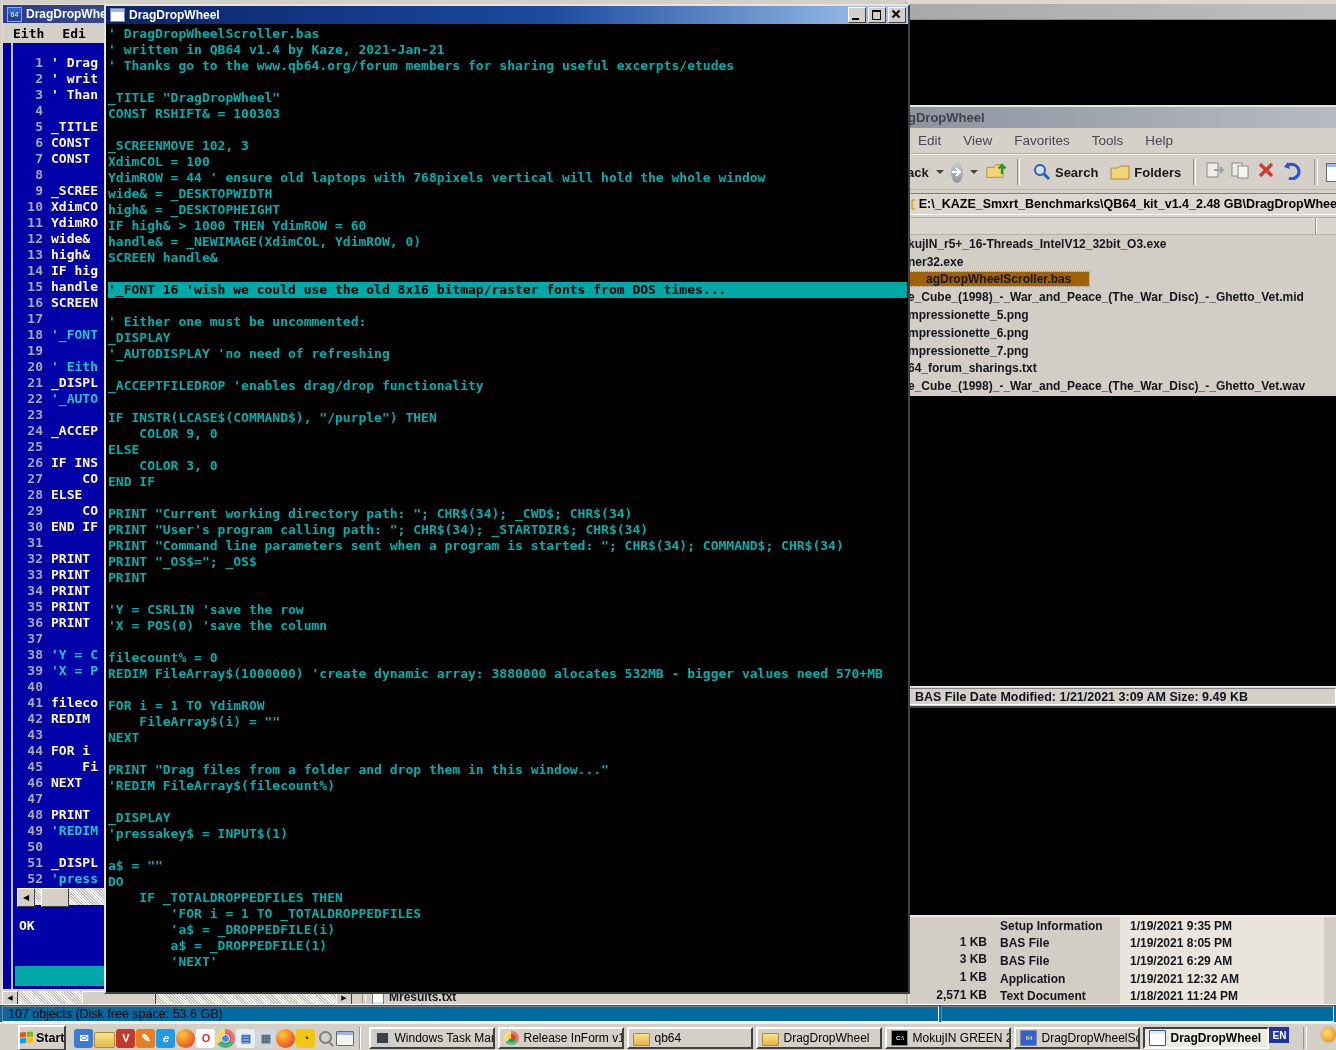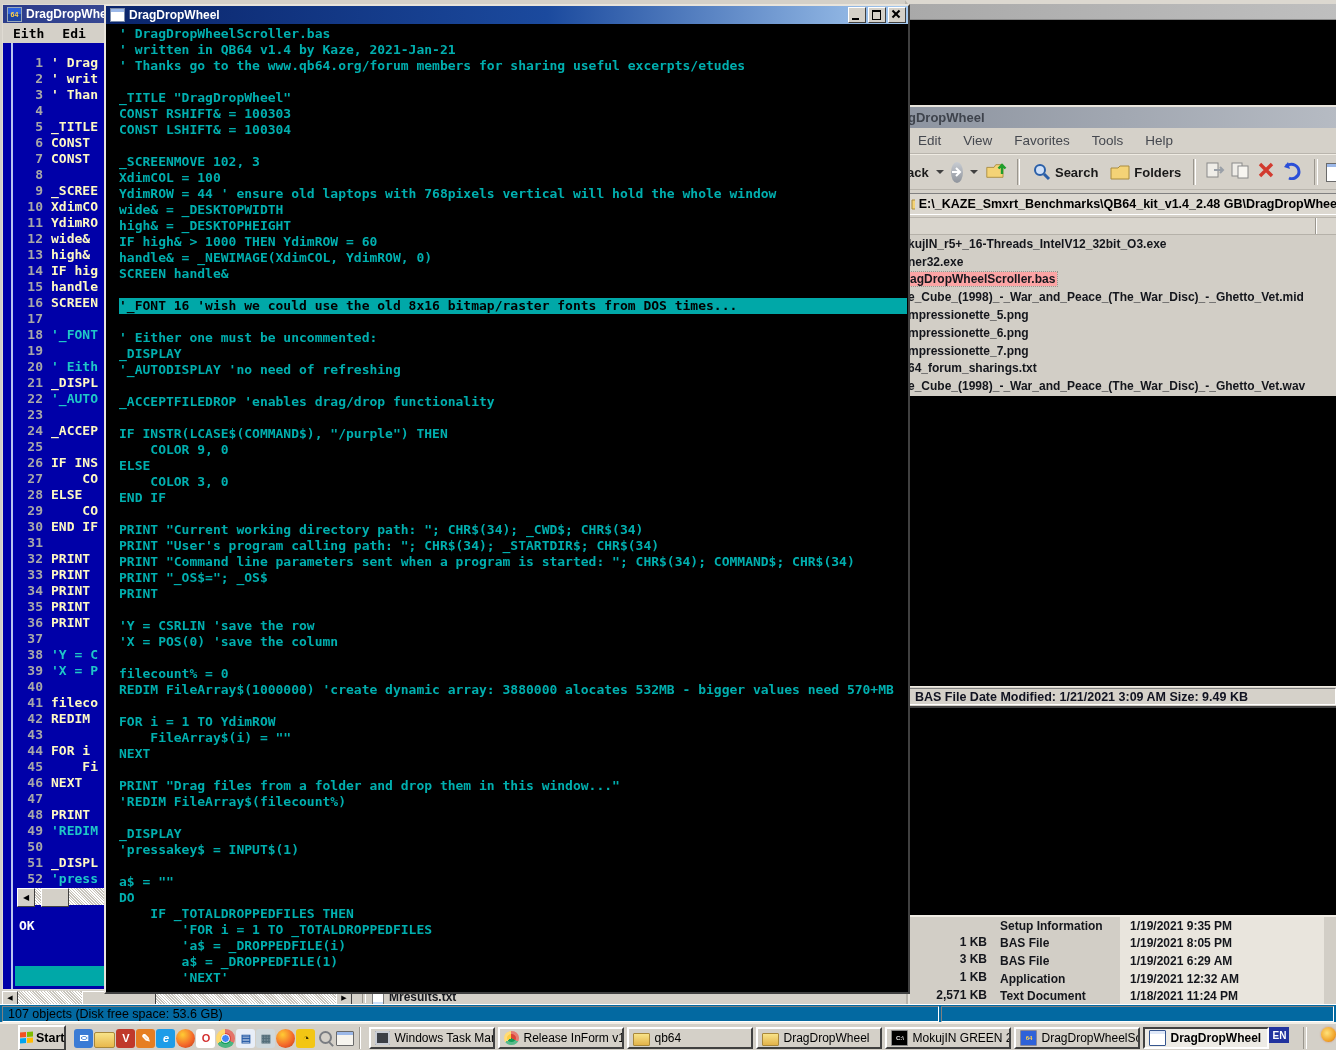--- a/index.html
+++ b/index.html
@@ -34,21 +34,21 @@
   .tb-btn{display:flex;align-items:center;gap:4px;padding:2px 4px;}
   .x-address{height:27px;background:#D5D1C9;display:flex;align-items:center;border-bottom:1px solid #b9b5ad;}
   .addr-field{flex:1;height:20px;margin:0 0 0 2px;background:#DCD8D0;border:1px solid;
     border-color:#808080 #FFFFFF #FFFFFF #808080;display:flex;align-items:center;gap:4px;padding-left:3px;
     font-size:12.5px;font-weight:bold;color:#000;white-space:nowrap;overflow:hidden;}
   .x-header{height:16px;background:#D9D5CD;display:flex;border-bottom:1px solid #b5b1a9;}
   .x-header .h1{flex:1;}
   .x-header .h2{width:22px;border-left:1px solid #9a968e;box-shadow:inset 1px 0 0 #fff;}
   .x-list{height:161px;background:#D2CEC6;overflow:hidden;}
   .file-row{height:17.8px;display:flex;align-items:center;padding-left:3px;font-size:12px;font-weight:bold;color:#14161C;white-space:nowrap;}
-  .file-row .sel{background:#fca5a5;outline:1px dotted #9a968e;padding:0 2px;}
+  .file-row .sel{background:#a16207;outline:1px dotted #9a968e;padding:0 18px;}
   .x-fill{flex:1;background:#000;}
   .x-status{height:19px;background:#D5D1C9;border-top:1px solid #EFEBE3;display:flex;align-items:center;
     font-size:12.5px;font-weight:bold;color:#101220;padding-left:4px;}
   .x-status .pane{border:1px solid;border-color:#808080 #FFFFFF #FFFFFF #808080;height:15px;display:flex;
     align-items:center;padding:0 5px;flex:1;margin-right:2px;white-space:nowrap;overflow:hidden;}
   
   #ide-window{position:absolute;left:2px;top:4px;width:230px;height:984px;background:#0000A8;
     border:1px solid #DFDBD3;z-index:5;display:flex;flex-direction:column;}
   .ide-title{height:18px;background:linear-gradient(90deg,#2B3C8A,#44549C);display:flex;align-items:center;
     gap:4px;padding-left:4px;color:#fff;font-weight:bold;font-size:12px;white-space:nowrap;}
@@ -80,21 +80,21 @@
   .win-ico{width:13px;height:12px;background:#fff;border:1px solid #7a8aa8;box-shadow:inset 0 3px 0 #9cb8e8;flex:none;}
   .c-btns{margin-left:auto;display:flex;gap:2px;}
   .c-btn{width:16px;height:14px;background:#D4D0C8;border:1px solid;border-color:#fff #404040 #404040 #fff;
     position:relative;}
   .c-btn.min::after{content:"";position:absolute;left:3px;bottom:2px;width:7px;height:2px;background:#000;}
   .c-btn.res::after{content:"";position:absolute;left:3px;top:2px;width:7px;height:7px;
     border:1px solid #000;border-top-width:2px;}
   .c-btn.cls::before,.c-btn.cls::after{content:"";position:absolute;left:2px;top:5px;width:10px;height:2px;background:#000;}
   .c-btn.cls::before{transform:rotate(45deg);}
   .c-btn.cls::after{transform:rotate(-45deg);}
-  .c-body{flex:1;background:#000;padding:2px 0 0 13px;overflow:hidden;}
+  .c-body{flex:1;background:#000;padding:2px 0 0 2px;overflow:hidden;}
   .cline{height:16px;font-family:"DejaVu Sans Mono",monospace;font-weight:bold;font-size:13px;
     color:#00AFAF;white-space:pre;}
   .cline.hl{background:#00A8A8;color:#000;margin-right:1px;}
   
   #bg-bottom-row{position:absolute;left:0;top:990px;width:906px;height:14px;background:#D4D0C8;z-index:6;
     display:flex;align-items:center;}
   .hsb{width:350px;height:13px;display:flex;margin-left:2px;}
   .hsb .sb-arrow{width:14px;height:13px;font-size:7px;}
   .hsb .sb-thumb{left:64px;width:72px;height:13px;}
   .row-sep{width:2px;height:12px;border-left:1px solid #9a968e;border-right:1px solid #fff;margin:0 6px 0 10px;}
@@ -385,21 +385,20 @@
         <span class="c-btn cls"></span>
       </span>
     </div>
     <div class="c-body" id="console-lines">
         <div class="cline">' DragDropWheelScroller.bas</div>
         <div class="cline">' written in QB64 v1.4 by Kaze, 2021-Jan-21</div>
         <div class="cline">' Thanks go to the www.qb64.org/forum members for sharing useful excerpts/etudes</div>
         <div class="cline"> </div>
         <div class="cline">_TITLE "DragDropWheel"</div>
         <div class="cline">CONST RSHIFT&amp; = 100303</div>
-        <div class="cline">CONST LSHIFT&amp; = 100304</div>
         <div class="cline"> </div>
         <div class="cline">_SCREENMOVE 102, 3</div>
         <div class="cline">XdimCOL = 100</div>
         <div class="cline">YdimROW = 44 ' ensure old laptops with 768pixels vertical will hold the whole window</div>
         <div class="cline">wide&amp; = _DESKTOPWIDTH</div>
         <div class="cline">high&amp; = _DESKTOPHEIGHT</div>
         <div class="cline">IF high&amp; &gt; 1000 THEN YdimROW = 60</div>
         <div class="cline">handle&amp; = _NEWIMAGE(XdimCOL, YdimROW, 0)</div>
         <div class="cline">SCREEN handle&amp;</div>
         <div class="cline"> </div>

